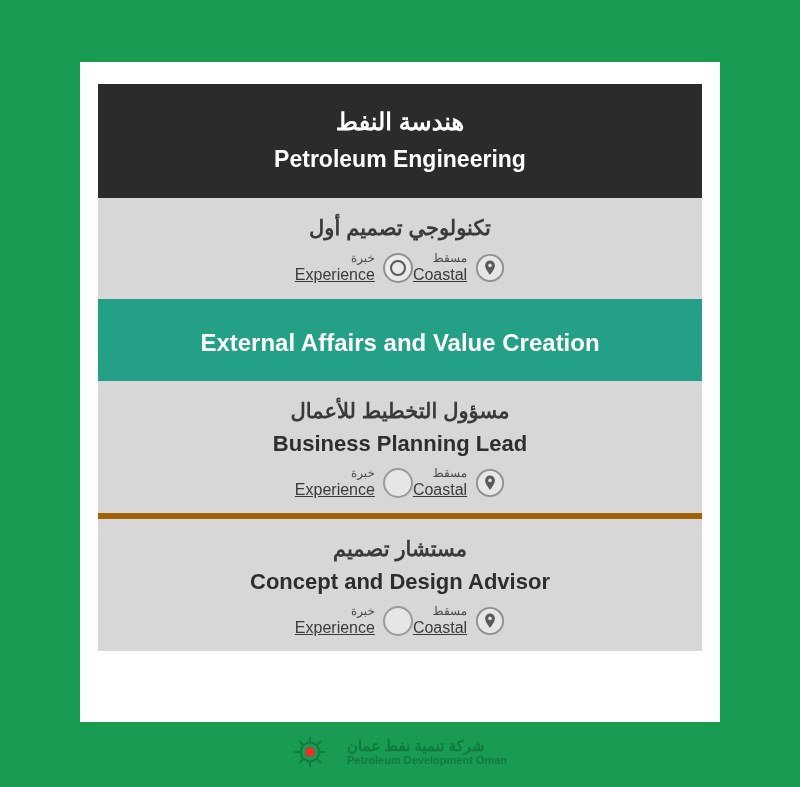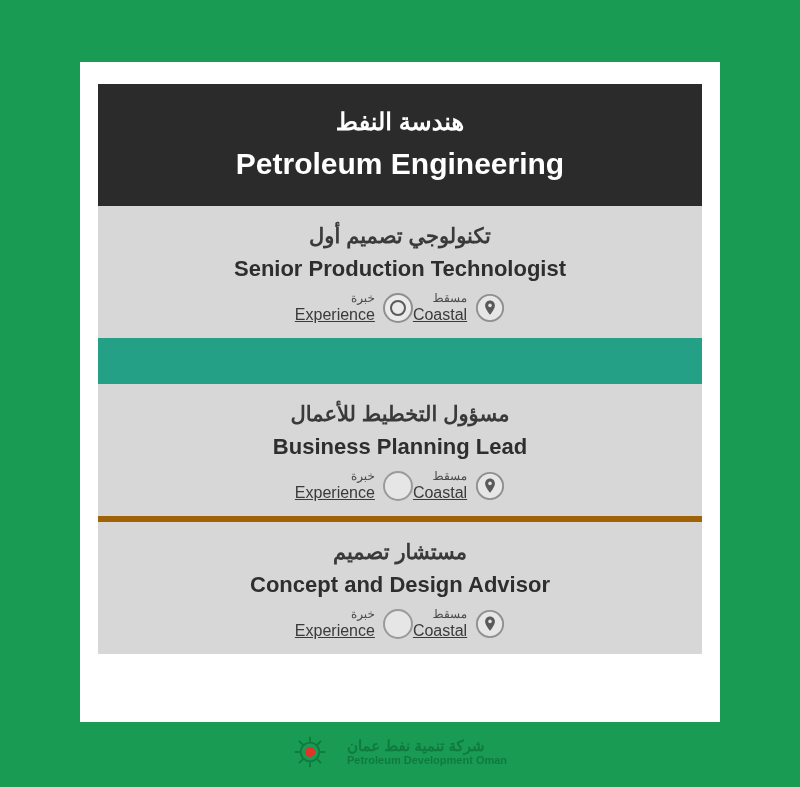--- a/index.html
+++ b/index.html
@@ -40,21 +40,21 @@
     letter-spacing: 0.2px;
   }
   .section .en {
     color: #ffffff;
     font-size: 24px;
     font-weight: bold;
     margin-top: 8px;
     line-height: 1.2;
   }
   .section.dark .ar { font-size: 24px; }
-  .section.dark .en { font-size: 30px; }
+  .section.dark .en { font-size: 23px; }
 
   
   .job {
     width: 100%;
     background: #d7d7d7;
     text-align: center;
     padding: 16px 16px 14px 16px;
   }
   .job + .job { border-top: 6px solid #a16207; }
   .job .ar {
@@ -163,21 +163,20 @@
 <div class="poster">
   <div class="card-stack">
 
     <div class="section dark">
       <div class="ar">هندسة النفط</div>
       <div class="en">Petroleum Engineering</div>
     </div>
 
     <div class="job">
       <div class="ar">تكنولوجي تصميم أول</div>
-      <div class="en">Senior Production Technologist</div>
       <div class="meta">
         <div class="meta-item">
           <div class="meta-text">
             <span class="ar-s">خبرة</span>
             <span class="en-s">Experience</span>
           </div>
           <div class="circ">
               <div class="inner"></div>
             </div>
         </div>
@@ -189,20 +188,21 @@
           <svg class="pin" viewBox="0 0 32 32">
             <circle cx="16" cy="16" r="14" fill="#e6e6e6" stroke="#8f8f8f" stroke-width="2"></circle>
             <path d="M16 8c-3 0-5.2 2.3-5.2 5.2 0 3.9 5.2 10 5.2 10s5.2-6.1 5.2-10C21.2 10.3 19 8 16 8z" fill="#5a5a5a"></path>
             <circle cx="16" cy="13.2" r="1.9" fill="#e6e6e6"></circle>
           </svg>
         </div>
       </div>
     </div>
 
     <div class="section teal">
+      <div class="en">External Affairs and Value Creation</div>
     </div>
 
     <div class="job">
       <div class="ar">مسؤول التخطيط للأعمال</div>
       <div class="en">Business Planning Lead</div>
       <div class="meta">
         <div class="meta-item">
           <div class="meta-text">
             <span class="ar-s">خبرة</span>
             <span class="en-s">Experience</span>

